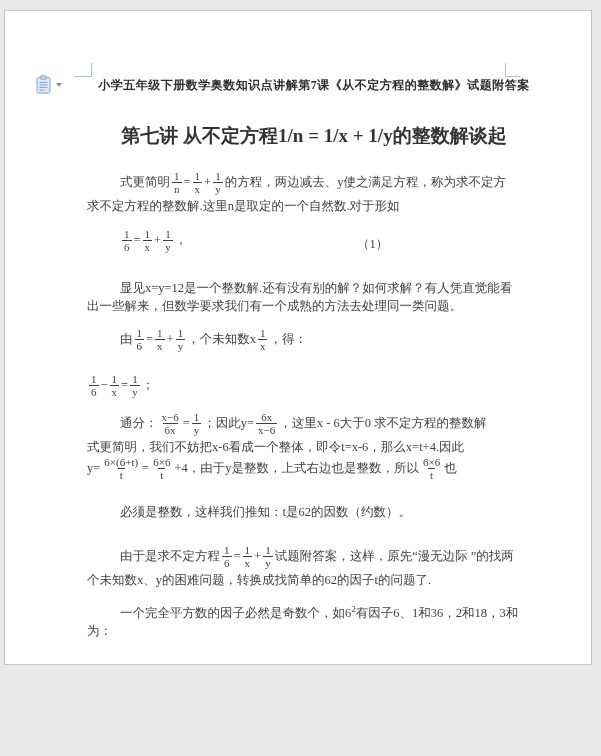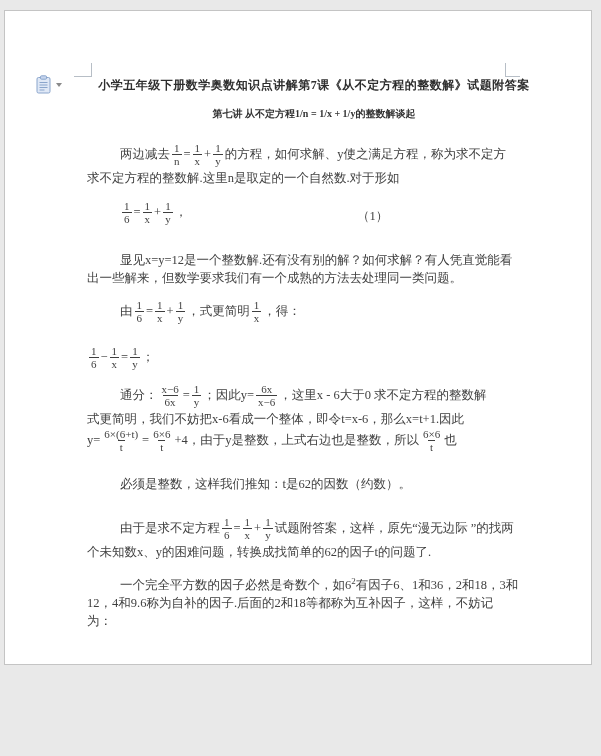--- a/index.html
+++ b/index.html
@@ -27,21 +27,21 @@
     background:transparent;border:none;padding:0;margin:0;cursor:pointer;
     display:flex;align-items:center;gap:4px;
   }
   .paste-btn .caret{
     width:0;height:0;border-left:3.5px solid transparent;border-right:3.5px solid transparent;
     border-top:4px solid #8a8a8a;display:inline-block;margin-top:2px;
   }
   
   .content{position:absolute;left:0;top:0;right:0;padding:0 50px 0 82px;box-sizing:border-box;}
   .doc-title{margin-top:66px;text-align:center;font-weight:bold;font-size:12px;color:#2e2e2e;letter-spacing:0.5px;}
-  .doc-heading{margin-top:13px;text-align:center;font-weight:bold;font-size:10px;color:#333333;}
+  .doc-heading{margin-top:29px;text-align:center;font-weight:bold;font-size:19px;color:#333333;}
   .block{position:relative;font-size:12.5px;line-height:16px;}
   .doc-body > .block:nth-child(1){margin-top:21px;}
   .doc-body > .block:nth-child(2){margin-top:13px;}
   .doc-body > .block:nth-child(3){margin-top:24px;}
   .doc-body > .block:nth-child(4){margin-top:12px;}
   .doc-body > .block:nth-child(5){margin-top:19px;}
   .doc-body > .block:nth-child(6){margin-top:11px;}
   .doc-body > .block:nth-child(7){margin-top:20px;}
   .doc-body > .block:nth-child(8){margin-top:23px;}
   .doc-body > .block:nth-child(9){margin-top:15px;}
@@ -74,30 +74,30 @@
       <line x1="3.5" y1="15" x2="8.5" y2="15" stroke="#8aa5cc" stroke-width="1"></line>
     </svg>
     <span class="caret"></span>
   </button>
 
   <div class="content">
     <div class="doc-title">小学五年级下册数学奥数知识点讲解第7课《从不定方程的整数解》试题附答案</div>
     <div class="doc-heading">第七讲 从不定方程1/n = 1/x + 1/y的整数解谈起</div>
     <div class="doc-body">
         <div class="block">
-          <div class="line indent"><span>两边减去</span><span class="frac">
+          <div class="line indent"><span>式更简明</span><span class="frac">
               <span class="num">1</span>
               <span class="den">n</span>
             </span><span>=</span><span class="frac">
               <span class="num">1</span>
               <span class="den">x</span>
             </span><span>+</span><span class="frac">
               <span class="num">1</span>
               <span class="den">y</span>
-            </span><span>的方程，如何求解、y使之满足方程，称为求不定方</span></div>
+            </span><span>的方程，两边减去、y使之满足方程，称为求不定方</span></div>
           <div class="line"><span>求不定方程的整数解.这里n是取定的一个自然数.对于形如</span></div>
         </div>
         <div class="block">
           <div class="line indent"><span class="frac">
               <span class="num">1</span>
               <span class="den">6</span>
             </span><span>=</span><span class="frac">
               <span class="num">1</span>
               <span class="den">x</span>
             </span><span>+</span><span class="frac">
@@ -113,21 +113,21 @@
         <div class="block">
           <div class="line indent"><span>由</span><span class="frac">
               <span class="num">1</span>
               <span class="den">6</span>
             </span><span>=</span><span class="frac">
               <span class="num">1</span>
               <span class="den">x</span>
             </span><span>+</span><span class="frac">
               <span class="num">1</span>
               <span class="den">y</span>
-            </span><span>，式更简明</span><span class="frac">
+            </span><span>，个未知数x</span><span class="frac">
               <span class="num">1</span>
               <span class="den">x</span>
             </span><span>，得：</span></div>
         </div>
         <div class="block">
           <div class="line"><span class="frac">
               <span class="num">1</span>
               <span class="den">6</span>
             </span><span>−</span><span class="frac">
               <span class="num">1</span>
@@ -141,21 +141,21 @@
           <div class="line indent"><span>通分：</span><span class="frac">
               <span class="num">x−6</span>
               <span class="den">6x</span>
             </span><span>=</span><span class="frac">
               <span class="num">1</span>
               <span class="den">y</span>
             </span><span>；因此y=</span><span class="frac">
               <span class="num">6x</span>
               <span class="den">x−6</span>
             </span><span>，这里x - 6大于0 求不定方程的整数解</span></div>
-          <div class="line"><span>式更简明，我们不妨把x-6看成一个整体，即令t=x-6，那么x=t+1.因此</span></div>
+          <div class="line"><span>式更简明，我们不妨把x-6看成一个整体，即令t=x-6，那么x=t+4.因此</span></div>
           <div class="line"><span>y=</span><span class="frac">
               <span class="num">6×(6+t)</span>
               <span class="den">t</span>
             </span><span>=</span><span class="frac">
               <span class="num">6×6</span>
               <span class="den">t</span>
             </span><span>+4，由于y是整数，上式右边也是整数，所以</span><span class="frac">
               <span class="num">6×6</span>
               <span class="den">t</span>
             </span><span>也</span></div>
@@ -171,19 +171,18 @@
               <span class="num">1</span>
               <span class="den">x</span>
             </span><span>+</span><span class="frac">
               <span class="num">1</span>
               <span class="den">y</span>
             </span><span>试题附答案，这样，原先“漫无边际 ”的找两</span></div>
           <div class="line"><span>个未知数x、y的困难问题，转换成找简单的62的因子t的问题了.</span></div>
         </div>
         <div class="block">
           <div class="line indent"><span>一个完全平方数的因子必然是奇数个，如6</span><sup>2</sup><span>有因子6、1和36，2和18，3和</span></div>
-          <div class="line"><span>12，4和9.6称为自补的因子.后面的2和18等都称为互补因子，这样，不妨记</span></div>
           <div class="line"><span>为：</span></div>
         </div>
       </div>
   </div>
 
 </div>
 
 </body></html>

